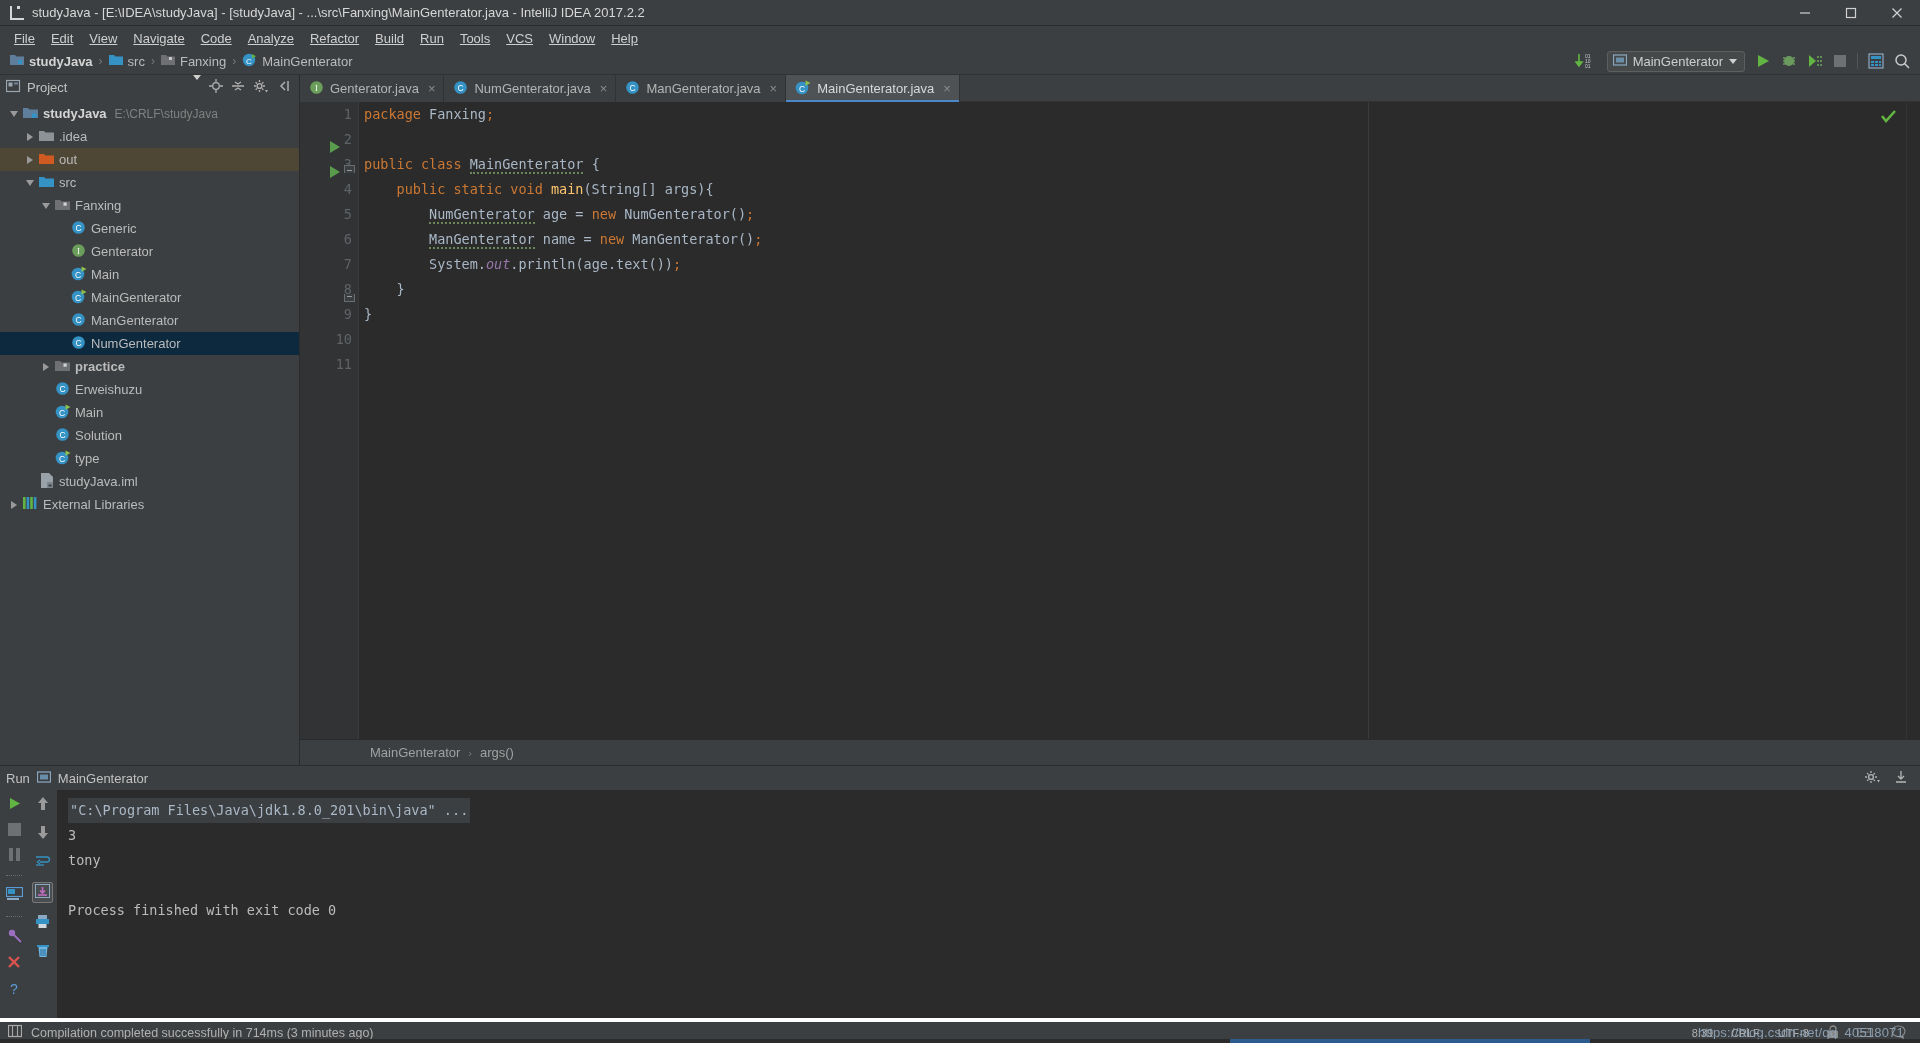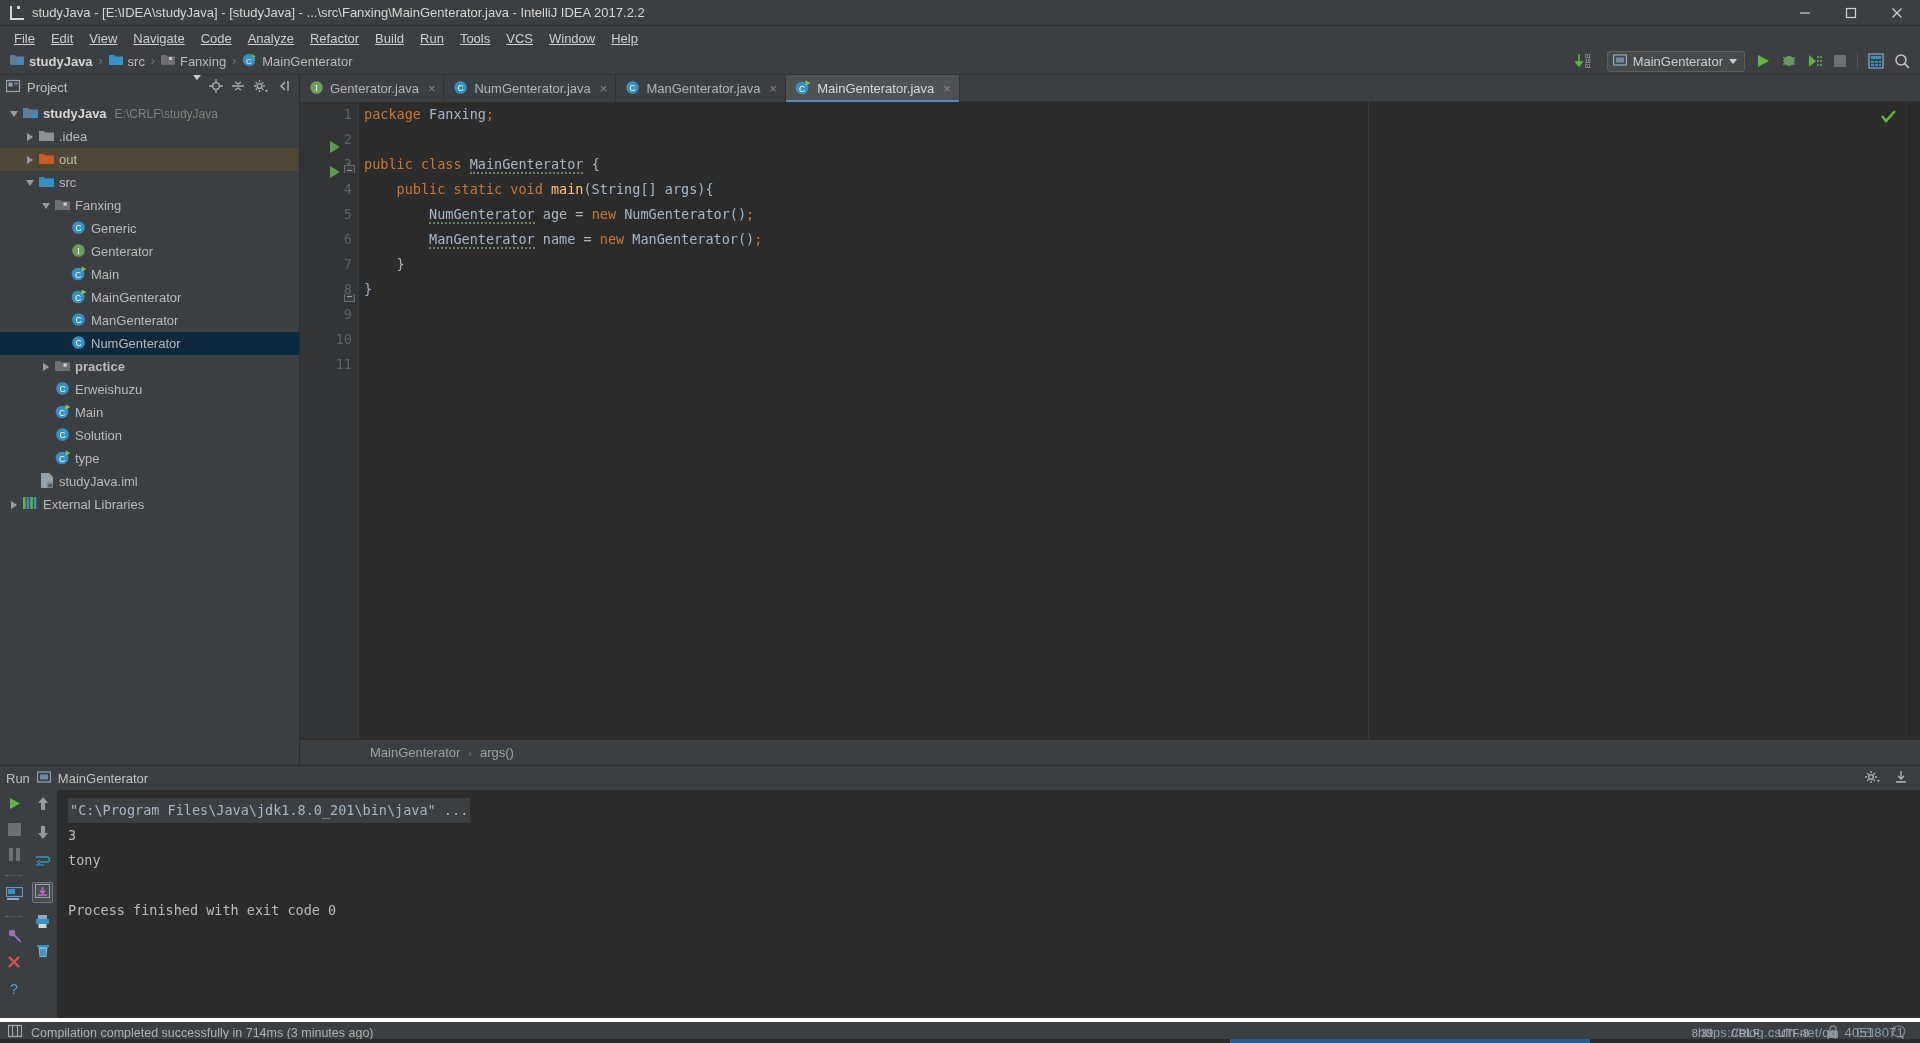--- a/index.html
+++ b/index.html
@@ -615,20 +615,21 @@
         <div class="code">
           <div class="gutter-rightline"></div>
           <div class="right-margin"></div>
 
           <div class="cline"><span class="kw">package</span> <span class="cls">Fanxing</span><span class="semi">;</span></div>
           <div class="cline"> </div>
           <div class="cline"><span class="kw">public class</span> <span class="cls wavy">MainGenterator</span> <span class="punc">{</span></div>
           <div class="cline">    <span class="kw">public static void</span> <span class="mth">main</span><span class="punc">(String[] args){</span></div>
           <div class="cline">        <span class="cls wavy">NumGenterator</span> <span class="cls">age</span> = <span class="kw">new</span> <span class="cls">NumGenterator</span><span class="punc">()</span><span class="semi">;</span></div>
           <div class="cline">        <span class="cls wavy">ManGenterator</span> <span class="cls">name</span> = <span class="kw">new</span> <span class="cls">ManGenterator</span><span class="punc">()</span><span class="semi">;</span></div>
+          <div class="cline">        <span class="cls">System</span>.<span class="fld">out</span>.<span class="cls">println</span><span class="punc">(age.text())</span><span class="semi">;</span></div>
           <div class="cline">    <span class="punc">}</span></div>
           <div class="cline"><span class="punc">}</span></div>
           <div class="cline"> </div>
 
           <div class="marker-ok">
             <svg width="15" height="15">
                 <path d="M1 6l4 5L14 1" stroke="#62b543" stroke-width="2.6" fill="none"></path>
               </svg>
           </div>
         </div>

